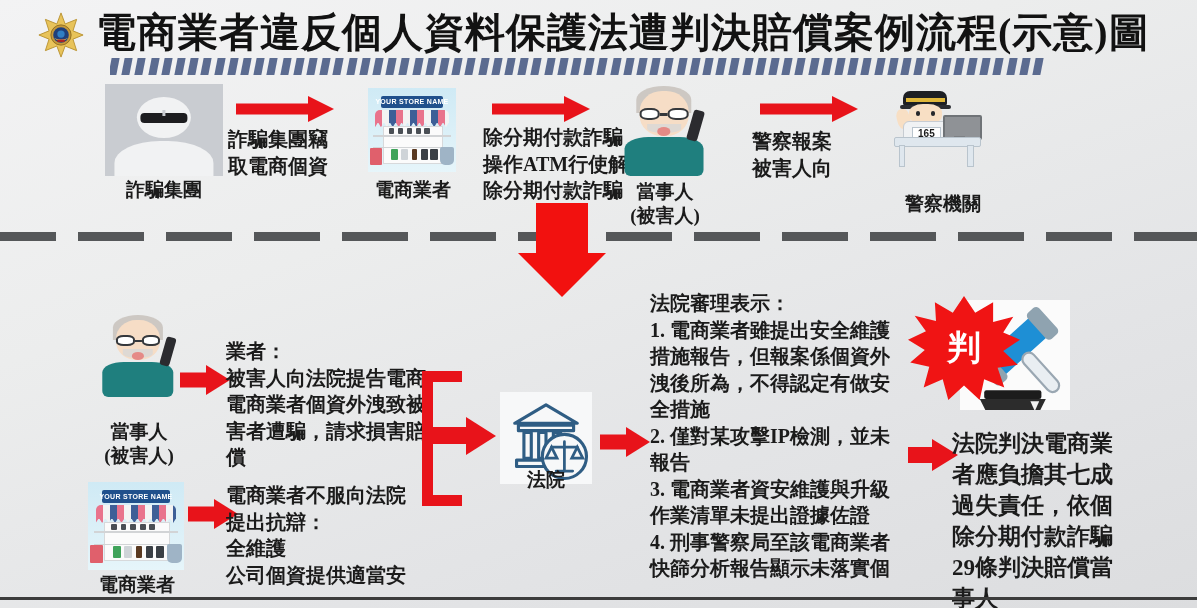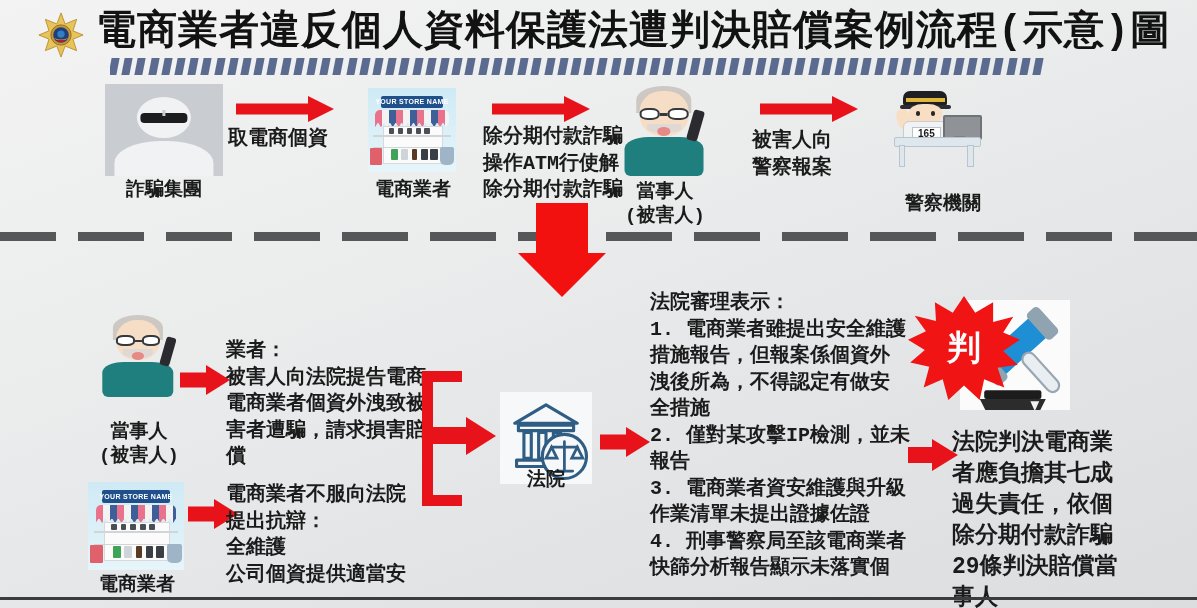--- a/index.html
+++ b/index.html
@@ -4,21 +4,21 @@
 <style>
   html,body{margin:0;padding:0;}
   body{
     width:1197px;height:608px;overflow:hidden;
     font-family:"DejaVu Serif","Liberation Serif",serif;
     background:linear-gradient(160deg,#f3f3f4 0%,#eceded 35%,#e3e4e6 70%,#dcdddf 100%);
     position:relative;
   }
   #stage{position:absolute;left:0;top:0;width:1197px;height:608px;}
   .abs{position:absolute;}
-  .cn{font-family:Liberation Mono, monospace;font-weight:bold;color:#1b1b1b;}
+  .cn{font-family:Liberation Serif, serif;font-weight:bold;color:#1b1b1b;}
 
   
   #title{
     left:96px;top:8px;width:1090px;
     font-size:40px;line-height:50px;letter-spacing:1px;
     font-weight:bold;color:#121212;white-space:nowrap;
   }
   #badge{left:38px;top:12px;width:46px;height:46px;}
   #ribbon{left:110px;top:58px;width:940px;height:17px;overflow:hidden;}
   .tick{position:absolute;top:0;width:8px;height:17px;background:#5b6b90;
@@ -251,20 +251,21 @@
     <div class="av-body"></div>
     <div class="av-glass"></div>
   </div>
   <div class="abs cn cap" style="left:95px;top:178px;width:138px;">詐騙集團</div>
 
   <div class="arrowR" style="left:236px;top:98px;width:98px;height:22px;">
     <div class="shaft" style="width:76px;height:11px;"></div>
     <div class="head" style="left:72px;border-width:13px 0 13px 26px;"></div>
   </div>
   <div class="abs cn para" style="left:228px;top:126px;width:130px;">
+    <div>詐騙集團竊</div>
     <div>取電商個資</div>
   </div>
 
   <div class="tile" style="left:368px;top:88px;width:88px;height:84px;">
     <div class="st-bg"></div>
     <div class="st-sign">
         <span>YOUR STORE NAME</span>
       </div>
     <div class="st-awn"></div>
     <div class="st-front"></div>
@@ -311,22 +312,22 @@
   <div class="abs cn cap" style="left:608px;top:180px;width:114px;">
     <div>當事人</div>
     <div>(被害人)</div>
   </div>
 
   <div class="arrowR" style="left:760px;top:98px;width:98px;height:22px;">
     <div class="shaft" style="width:76px;height:11px;"></div>
     <div class="head" style="left:72px;border-width:13px 0 13px 26px;"></div>
   </div>
   <div class="abs cn para" style="left:752px;top:128px;width:120px;">
+    <div>警察報案</div>
     <div>被害人向</div>
-    <div>警察報案</div>
   </div>
 
   <div class="tile" style="left:888px;top:86px;width:110px;height:90px;">
     <div class="p-cap"></div>
     <div class="p-capgold"></div>
     <div class="p-face"></div>
     <div class="p-eye" style="left:25%;top:28%;"></div>
     <div class="p-eye" style="left:39%;top:28%;"></div>
     <div class="p-arm"></div>
     <div class="p-body"></div>

